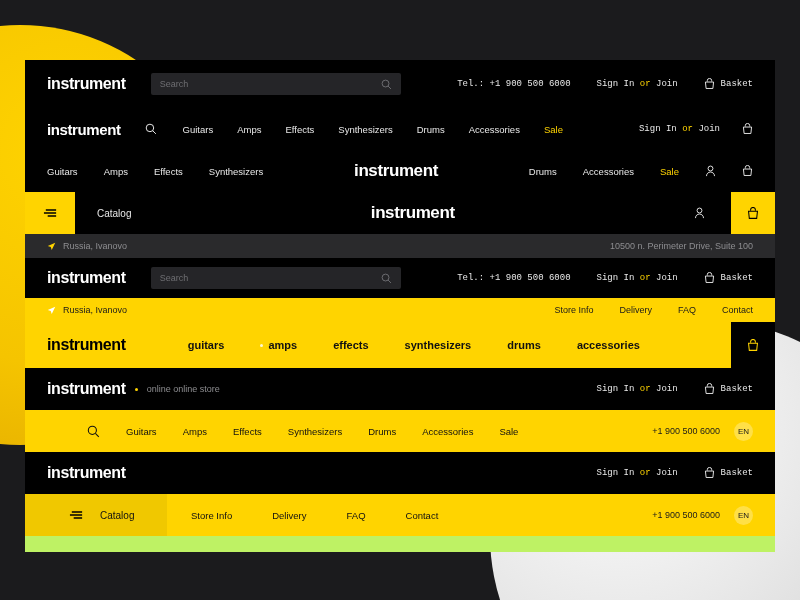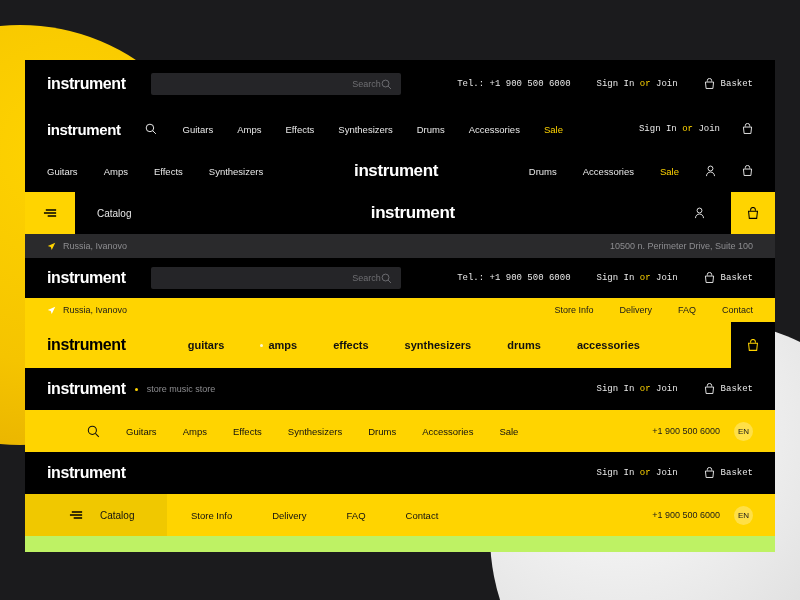--- a/index.html
+++ b/index.html
@@ -40,21 +40,21 @@
   .logo {
     color: #fff; font-weight: 700; font-size: 16px;
     letter-spacing: -0.4px; font-family: "Liberation Sans", sans-serif;
   }
   .logo-dark { color: #000; }
   .logo-sm { font-size: 15px; }
   .logo-lg { font-size: 17px; }
 
   .search-box {
     background: #252528; height: 22px; border-radius: 2px;
-    display: flex; align-items: center; justify-content: flex-end;
+    display: flex; align-items: center; justify-content: space-between;
     padding: 0 9px; flex: none;
   }
   .search-ph { color: #6e6e72; font-size: 9px; }
 
   .nav-link { color: #e8e8e8; font-size: 9.5px; white-space: nowrap; }
   .nav-link.sale { color: #ffd400; }
   .nav-dark { color: #111; font-size: 9.5px; white-space: nowrap; }
   .nav-bold { color: #111; font-size: 11px; font-weight: 700; white-space: nowrap; }
 
   .meta { color: #e8e8e8; font-size: 9px; white-space: nowrap; font-family: Liberation Mono, monospace; }
@@ -285,21 +285,21 @@
               <path d="M4.2 4.3V3.2a2.8 2.8 0 0 1 5.6 0v1.1" fill="none" stroke="#ffd400" stroke-width="1.2"></path>
               <path d="M1.8 5h10.4l-.9 8.2H2.7z" fill="none" stroke="#ffd400" stroke-width="1.2"></path>
             </svg>
         </span>
       </div>
     </div>
 
     <div class="row row-black" style="height:42px;padding:0 22px;">
       <div class="logo">instrument</div>
       <span class="dot-sep" style="margin:0 9px;"></span>
-      <span class="muted">store music store</span>
+      <span class="muted">online online store</span>
       <div class="spacer"></div>
       <div class="meta" style="margin-right:26px;">
         <span>Sign In</span>
         <span class="or">or</span>
         <span>Join</span>
       </div>
       <div class="basket-wrap">
         <span class="icon">
           <svg width="11" height="12" viewBox="0 0 14 15">
               <path d="M4.2 4.3V3.2a2.8 2.8 0 0 1 5.6 0v1.1" fill="none" stroke="#fff" stroke-width="1.1"></path>

